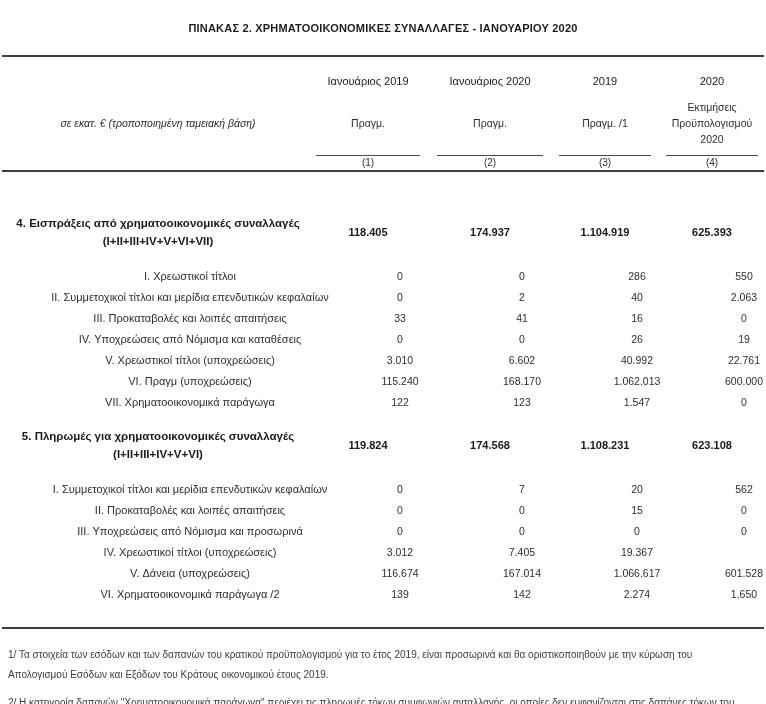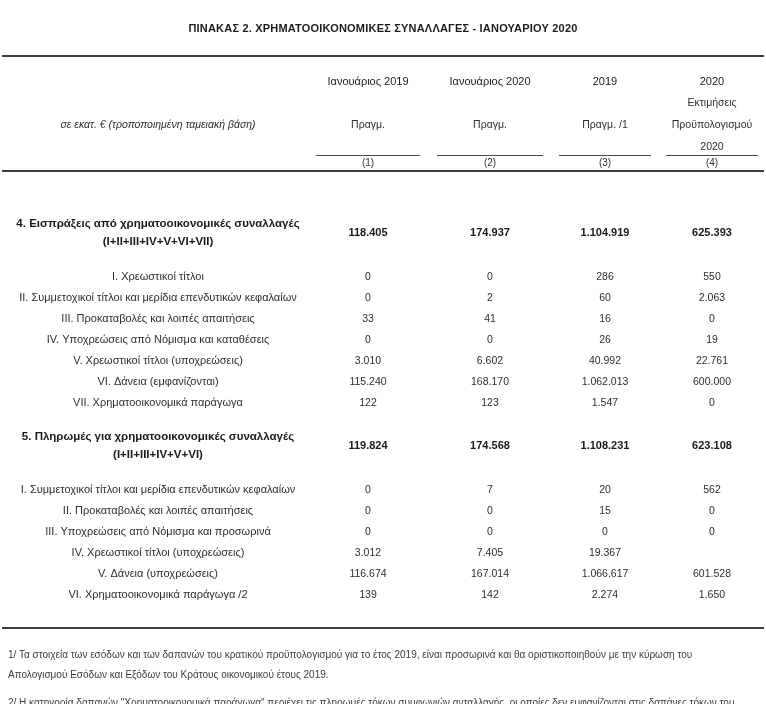--- a/index.html
+++ b/index.html
@@ -59,21 +59,21 @@
   }
   .unit-note {
     font-style: italic;
     font-size: 10.5px;
     color: #2e2e2e;
   }
   .basis {
     font-size: 10.5px;
     color: #2e2e2e;
     white-space: pre-line;
-    line-height: 22px;
+    line-height: 16px;
   }
 
   .header-nums { height: 15px; }
   .numcell .colrule {
     height: 1px;
     background: #4a4a4a;
     width: 86%;
     margin: 0 auto 1px auto;
   }
   .numcell .colnum {
@@ -93,21 +93,21 @@
     color: #1a1a1a;
     line-height: 18px;
   }
   .section-heading .num {
     font-weight: bold;
     font-size: 11px;
     color: #1a1a1a;
   }
 
   .rows-group { margin-top: 6px; }
-  .data-row { height: 21px; line-height: 21px; }
+  .data-row { height: 21px; line-height: 21px; padding-left: 32px; }
   .data-row .lbl { font-size: 11px; color: #2e2e2e; }
   .data-row .num { font-size: 10.5px; color: #2e2e2e; }
 
   .sect2 { margin-top: 4px; }
 
   .rule-bottom { margin-top: 22px; }
 
   .footnotes {
     padding: 16px 24px 0 8px;
   }
@@ -185,21 +185,21 @@
       <div class="lbl">I.  Χρεωστικοί τίτλοι</div>
       <div class="num">0</div>
       <div class="num">0</div>
       <div class="num">286</div>
       <div class="num">550</div>
     </div>
     <div class="grid data-row">
       <div class="lbl">II. Συμμετοχικοί τίτλοι και μερίδια επενδυτικών κεφαλαίων</div>
       <div class="num">0</div>
       <div class="num">2</div>
-      <div class="num">60</div>
+      <div class="num">40</div>
       <div class="num">2.063</div>
     </div>
     <div class="grid data-row">
       <div class="lbl">III.  Προκαταβολές και λοιπές απαιτήσεις</div>
       <div class="num">33</div>
       <div class="num">41</div>
       <div class="num">16</div>
       <div class="num">0</div>
     </div>
     <div class="grid data-row">
@@ -210,21 +210,21 @@
       <div class="num">19</div>
     </div>
     <div class="grid data-row">
       <div class="lbl">V.  Χρεωστικοί τίτλοι (υποχρεώσεις)</div>
       <div class="num">3.010</div>
       <div class="num">6.602</div>
       <div class="num">40.992</div>
       <div class="num">22.761</div>
     </div>
     <div class="grid data-row">
-      <div class="lbl">VI.  Δάνεια  (εμφανίζονται)</div>
+      <div class="lbl">VI.  Πραγμ  (υποχρεώσεις)</div>
       <div class="num">115.240</div>
       <div class="num">168.170</div>
       <div class="num">1.062.013</div>
       <div class="num">600.000</div>
     </div>
     <div class="grid data-row">
       <div class="lbl">VII. Χρηματοοικονομικά παράγωγα</div>
       <div class="num">122</div>
       <div class="num">123</div>
       <div class="num">1.547</div>

